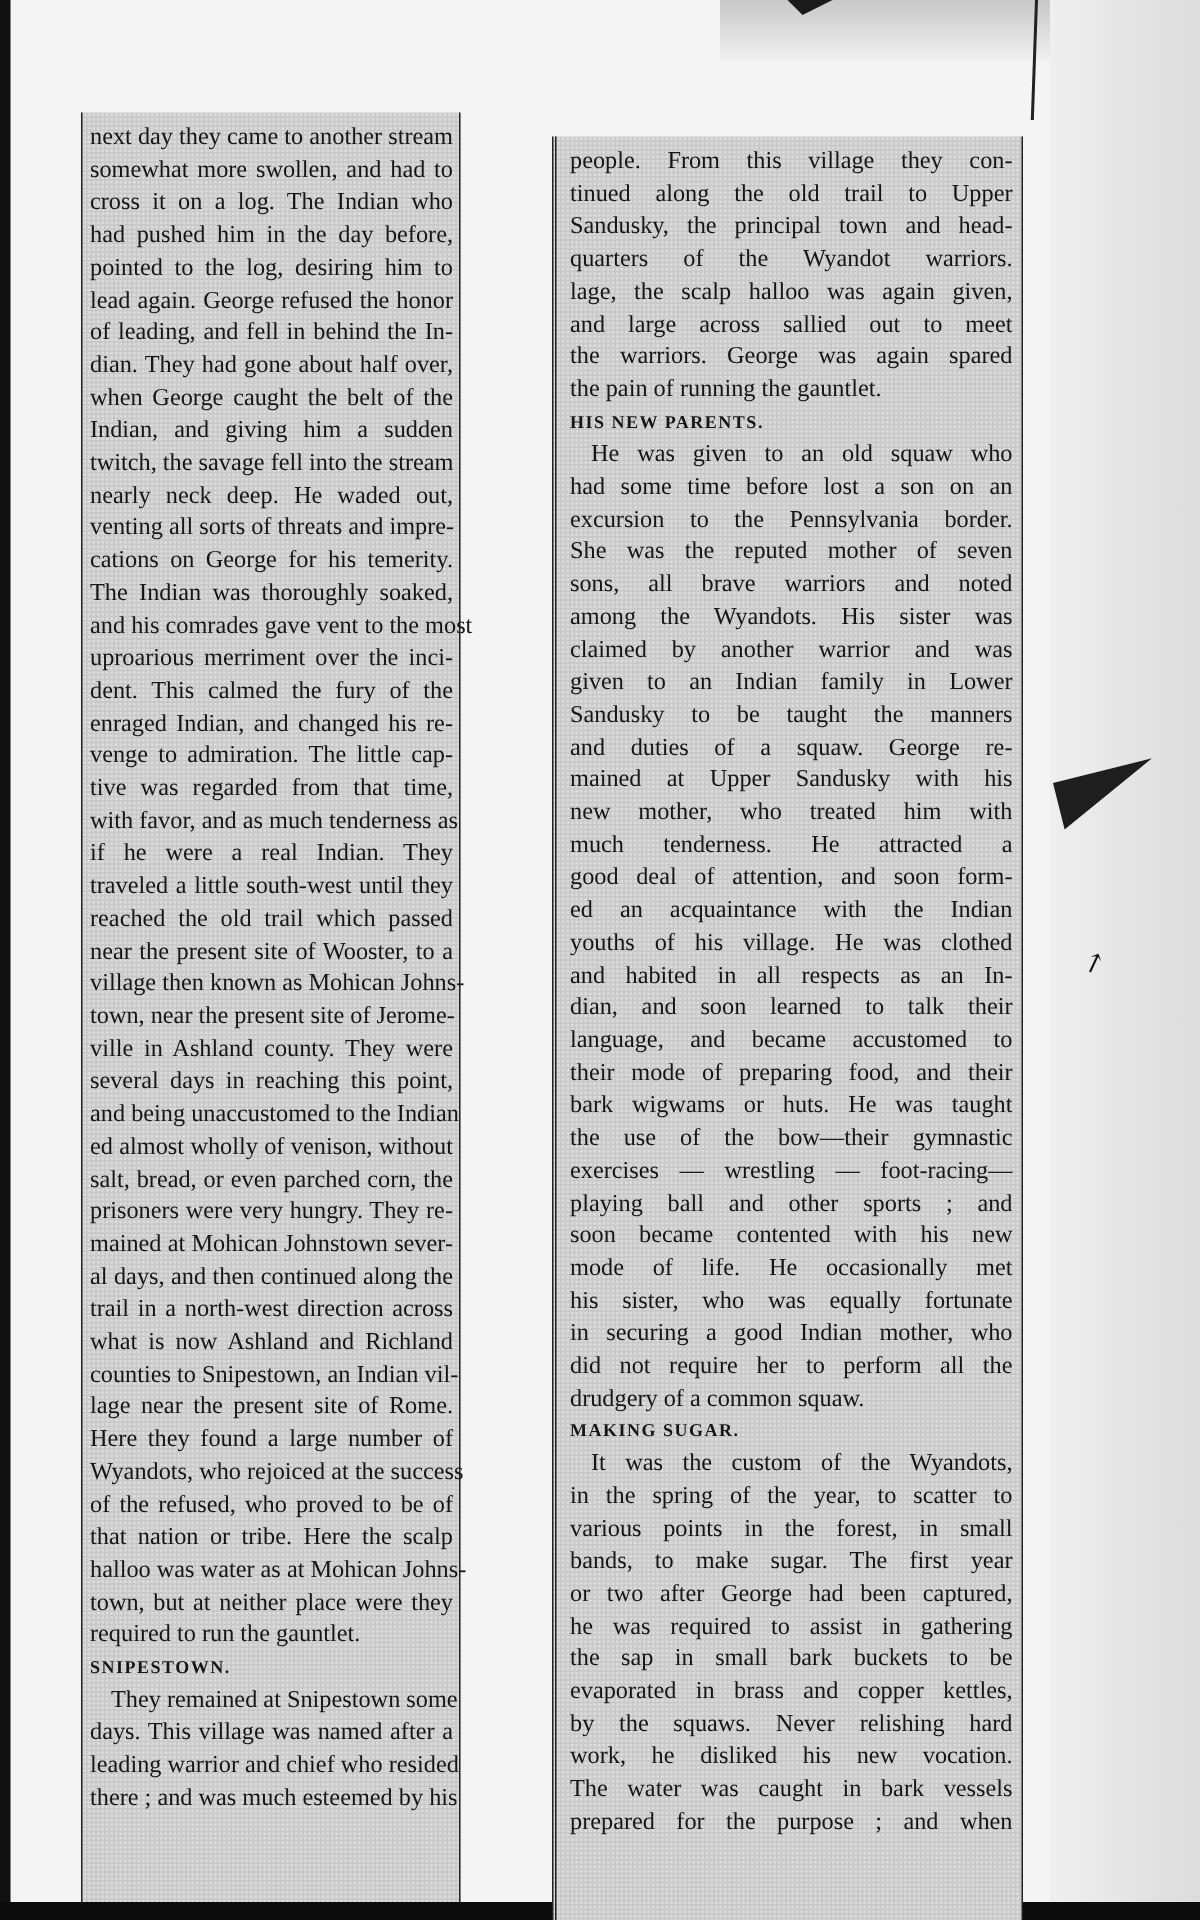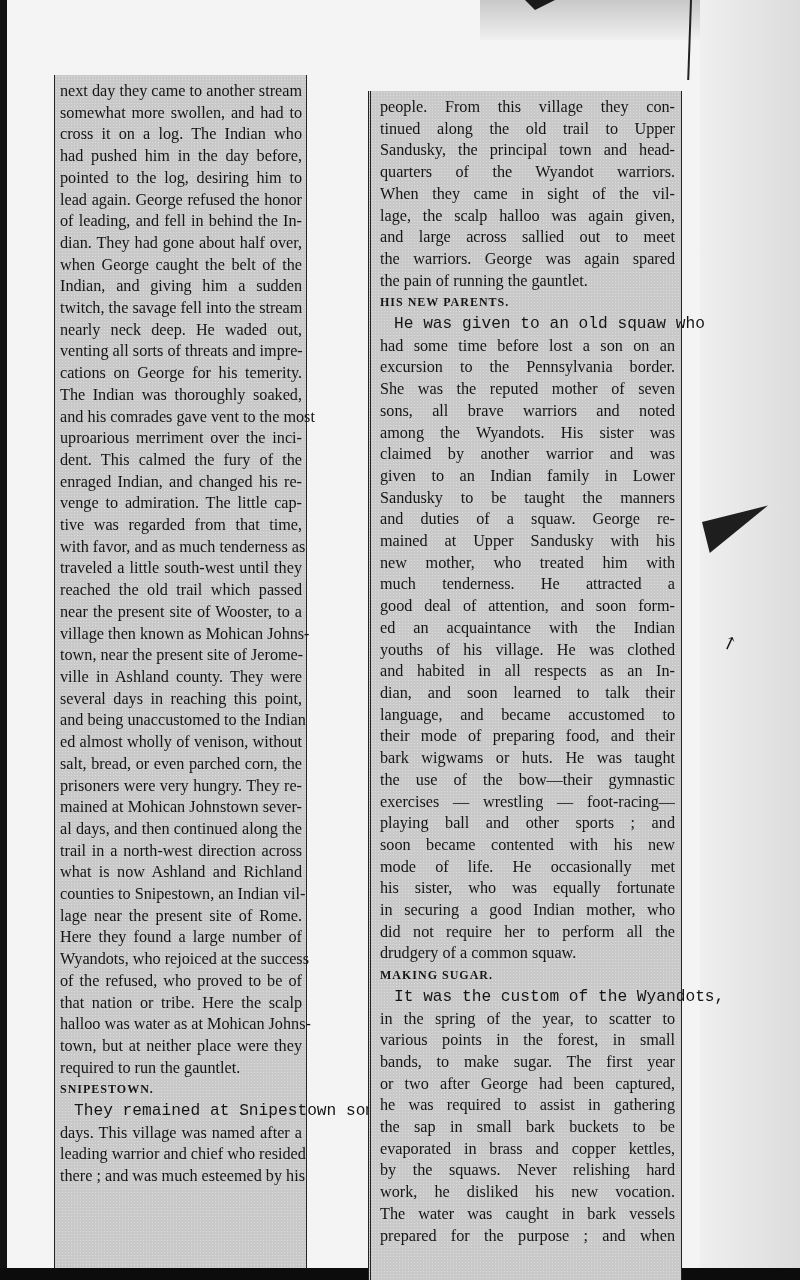--- a/index.html
+++ b/index.html
@@ -29,21 +29,21 @@
     color: #151515;
     font-size: 16.2px; line-height: 21.7px;
     text-align: justify;
     padding-top: 6px;
   }
   .col-left { left: 54px; width: 253px; border-left: 1.5px solid #222; border-right: 1.5px solid #222; padding-left: 5px; padding-right: 4px; }
   .col-right { left: 368px; width: 314px; border-left: 3px double #222; border-right: 1.5px solid #222; padding-left: 9px; padding-right: 6px; margin-top: 16px; }
 
   .line { display: block; white-space: nowrap; text-align-last: justify; text-align: justify; }
   .line.last { text-align-last: left; }
-  .line.indent { text-indent: 14px; font-family: Liberation Mono, monospace; }
+  .line.indent { text-indent: 14px; }
   .heading { display: block; text-align: left; font-size: 12px; letter-spacing: 1px; font-weight: bold; line-height: 21.7px; }
 </style>
 </head>
 <body>
 
 <div class="left-edge"></div>
 <div class="top-shade"></div>
 <div class="right-shade"></div>
 <div class="paper-edge"></div>
 <div class="tear-top"></div>
@@ -68,20 +68,21 @@
       <span class="line">venting all sorts of threats and impre-</span>
       <span class="line">cations on George for his temerity.</span>
       <span class="line">The Indian was thoroughly soaked,</span>
       <span class="line">and his comrades gave vent to the most</span>
       <span class="line">uproarious merriment over the inci-</span>
       <span class="line">dent.  This calmed the fury of the</span>
       <span class="line">enraged Indian, and changed his re-</span>
       <span class="line">venge to admiration.  The little cap-</span>
       <span class="line">tive was regarded from that time,</span>
       <span class="line">with favor, and as much tenderness as</span>
+      <span class="line">if he were a real Indian.  They</span>
       <span class="line">traveled a little south-west until they</span>
       <span class="line">reached the old trail which passed</span>
       <span class="line">near the present site of Wooster, to a</span>
       <span class="line">village then known as Mohican Johns-</span>
       <span class="line">town, near the present site of Jerome-</span>
       <span class="line">ville in Ashland county.  They were</span>
       <span class="line">several days in reaching this point,</span>
       <span class="line">and being unaccustomed to the Indian</span>
       <span class="line">ed almost wholly of venison, without</span>
       <span class="line">salt, bread, or even parched corn, the</span>
@@ -107,21 +108,20 @@
       <span class="line">leading warrior and chief who resided</span>
       <span class="line">there ; and was much esteemed by his</span>
     </div>
   </div>
 <div class="column col-right" id="col-right">
     <div>
       <span class="line">people.  From this village they con-</span>
       <span class="line">tinued along the old trail to Upper</span>
       <span class="line">Sandusky, the principal town and head-</span>
       <span class="line">quarters of the Wyandot warriors.</span>
-      <span class="line">When they came in sight of the vil-</span>
       <span class="line">lage, the scalp halloo was again given,</span>
       <span class="line">and large across sallied out to meet</span>
       <span class="line">the warriors.  George was again spared</span>
       <span class="line last">the pain of running the gauntlet.</span>
     </div>
     <span class="heading">HIS NEW PARENTS.</span>
     <div>
       <span class="line indent">He was given to an old squaw who</span>
       <span class="line">had some time before lost a son on an</span>
       <span class="line">excursion to the Pennsylvania border.</span>

